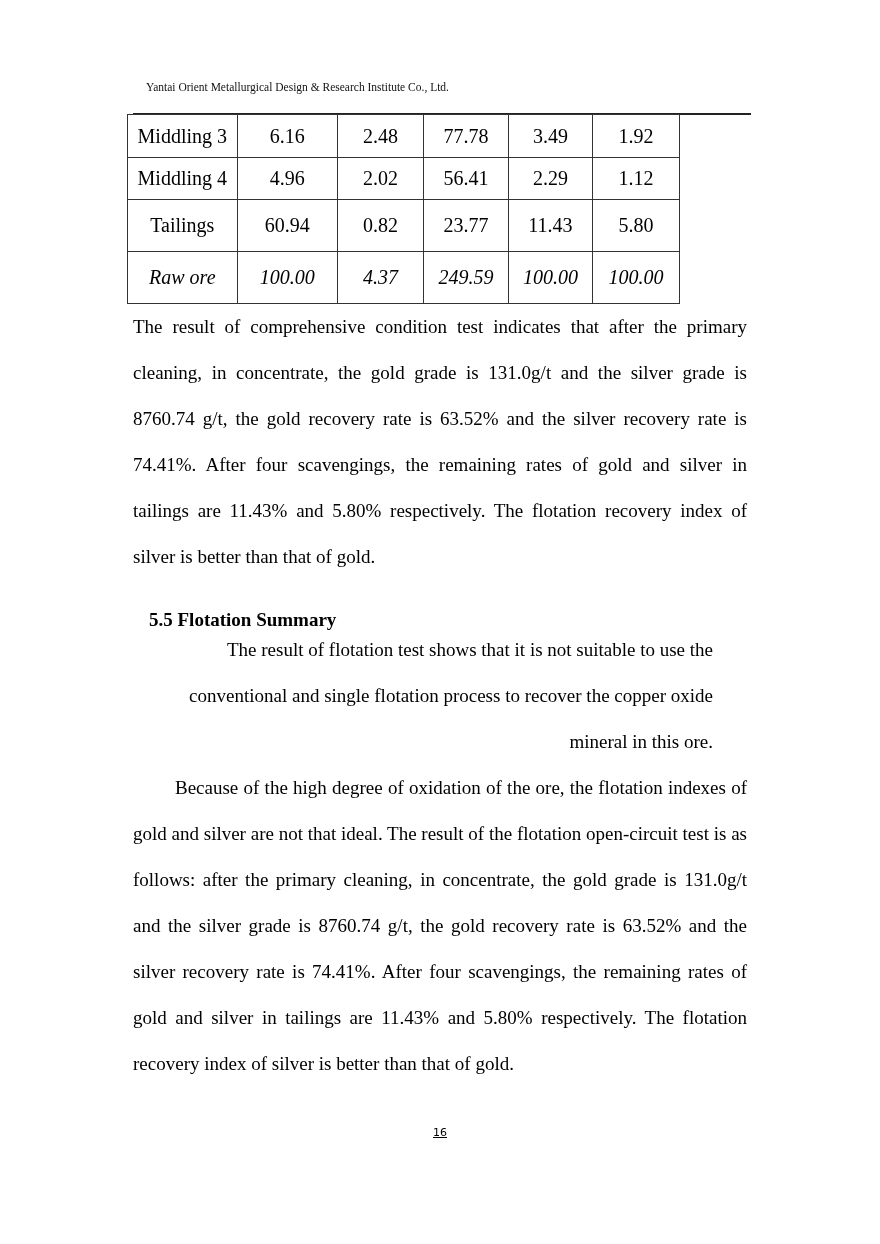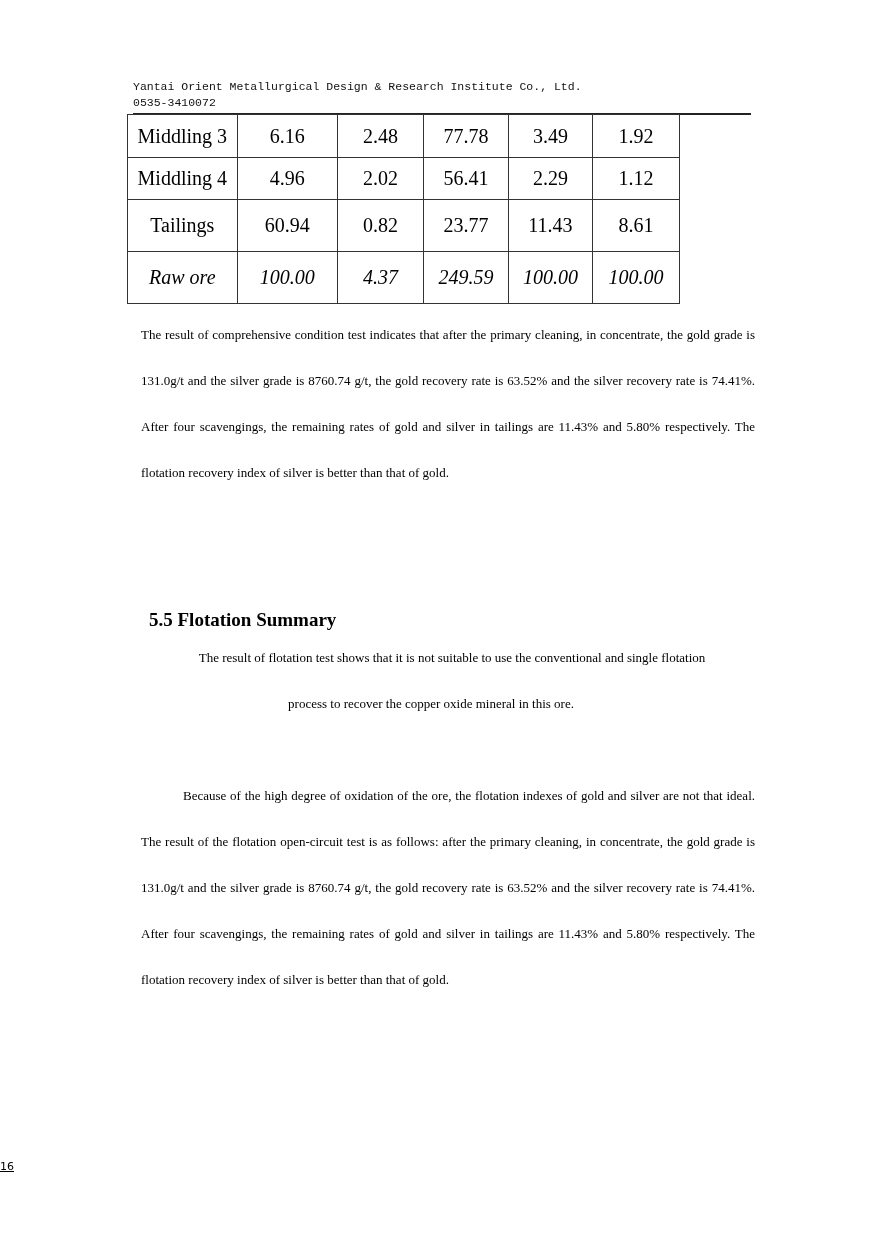--- a/index.html
+++ b/index.html
@@ -1,58 +1,57 @@
 <!DOCTYPE html>
 <html><head>
 <meta charset="utf-8">
 <style>
   html, body { margin: 0; padding: 0; background: #ffffff; }
   body { width: 880px; height: 1244px; position: relative; overflow: hidden; color: #000; }
   .header {
-    position: absolute; left: 133px; top: 79px;
-    font-family: Liberation Mono, monospace; font-size: 11.5px; line-height: 16px; color: #111;
+    position: absolute; left: 146px; top: 79px;
+    font-family: Liberation Serif, serif; font-size: 11.5px; line-height: 16px; color: #111;
   }
   .header-rule {
     position: absolute; left: 133px; top: 113px; width: 618px; height: 2px; background: #222;
   }
   table.data {
     position: absolute; left: 127px; top: 114px; width: 553px;
     border-collapse: collapse;
     font-family: "Liberation Serif", serif; font-size: 20px;
   }
   table.data td {
     border: 1px solid #333; text-align: center; padding: 0;
   }
   table.data tr.r1 td { height: 42px; }
   table.data tr.r2 td { height: 41px; }
   table.data tr.r3 td { height: 51px; }
   table.data tr.r4 td { height: 51px; font-style: italic; }
   .col1 { width: 120px; } .col2 { width: 114px; } .col3 { width: 102px; }
   .col4 { width: 93px; font-family: Liberation Serif, serif; } .col5 { width: 93px; } .col6 { width: 96px; }
   .para {
     position: absolute; left: 133px; width: 614px;
-    font-family: "Liberation Serif", serif; font-size: 13px; line-height: 46px;
-    text-align: justify; margin: 8px;
+    font-family: "Liberation Serif", serif; font-size: 19px; line-height: 46px;
+    text-align: justify; margin: 0;
   }
   .indent { text-indent: 42px; }
   .heading {
     position: absolute; left: 133px; top: 590px;
     font-family: "Liberation Serif", serif; font-weight: bold; font-size: 19px; line-height: 28px; margin: 16px;
   }
   .page-num {
-    position: absolute; left: 0; width: 880px; top: 1160px; 
+    position: absolute; left: 0; width: 880px; top: 1126px; text-align: center;
     font-family: "DejaVu Sans", sans-serif; font-size: 11px; text-decoration: underline;
   }
 </style>
 </head>
 <body>
 
 <div class="header">
   <div>Yantai Orient Metallurgical Design &amp; Research Institute Co., Ltd.</div>
-  <div>0535-3410072</div>
 </div>
 <div class="header-rule"></div>
 
 <table class="data">
   <tbody>
       <tr class="r1">
     <td class="col1">Middling 3</td>
     <td class="col2">6.16</td>
     <td class="col3">2.48</td>
     <td class="col4">77.78</td>
@@ -66,34 +65,34 @@
     <td>56.41</td>
     <td>2.29</td>
     <td>1.12</td>
   </tr>
   <tr class="r3">
     <td>Tailings</td>
     <td>60.94</td>
     <td>0.82</td>
     <td>23.77</td>
     <td>11.43</td>
-    <td>8.61</td>
+    <td>5.80</td>
   </tr>
   <tr class="r4">
     <td>Raw ore</td>
     <td>100.00</td>
     <td>4.37</td>
     <td>249.59</td>
     <td>100.00</td>
     <td>100.00</td>
   </tr>
 </tbody>
   </table>
 
 <p class="para" style="top: 304px;">The result of comprehensive condition test indicates that after the primary cleaning, in concentrate, the gold grade is 131.0g/t and the silver grade is 8760.74 g/t, the gold recovery rate is 63.52% and the silver recovery rate is 74.41%. After four scavengings, the remaining rates of gold and silver in tailings are 11.43% and 5.80% respectively. The flotation recovery index of silver is better than that of gold.</p>
 
 <h2 class="heading">5.5 Flotation Summary</h2>
 
-<p class="para indent" style="top: 627px; width: 580px; text-align: center;">The result of flotation test shows that it is not suitable to use the conventional and single flotation process to recover the copper oxide mineral in this ore.</p>
+<p class="para indent" style="top: 627px; width: 580px; text-align: right;">The result of flotation test shows that it is not suitable to use the conventional and single flotation process to recover the copper oxide mineral in this ore.</p>
 
 <p class="para indent" style="top: 765px;">Because of the high degree of oxidation of the ore, the flotation indexes of gold and silver are not that ideal. The result of the flotation open-circuit test is as follows: after the primary cleaning, in concentrate, the gold grade is 131.0g/t and the silver grade is 8760.74 g/t, the gold recovery rate is 63.52% and the silver recovery rate is 74.41%. After four scavengings, the remaining rates of gold and silver in tailings are 11.43% and 5.80% respectively. The flotation recovery index of silver is better than that of gold.</p>
 
 <div class="page-num">16</div>
 
 </body></html>

